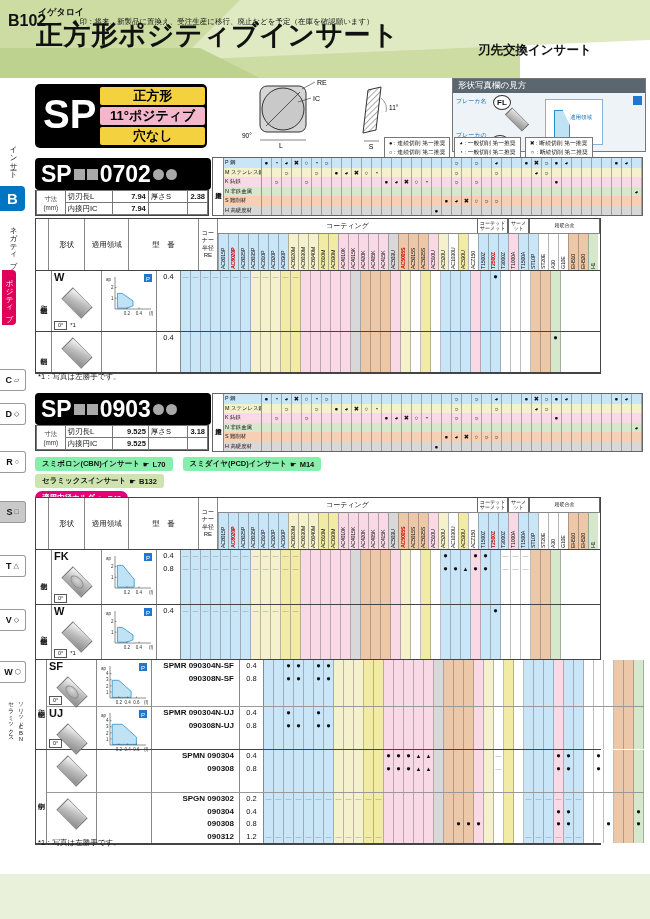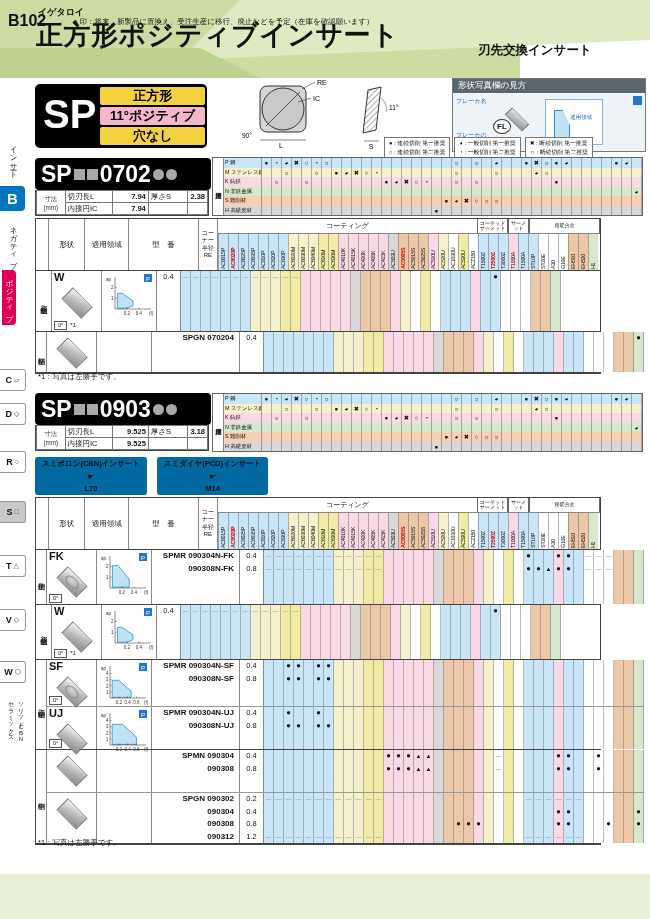--- a/index.html
+++ b/index.html
@@ -20,21 +20,21 @@
   #spblock .tag{font-size:13px;font-weight:bold;text-align:center;padding:1px 2px;line-height:1.25;border-radius:2px;}
   .tag.y{background:#f4d23f;color:#000;}
   .tag.p{background:#f3b6cb;color:#000;}
   
   #diagram{position:absolute;left:218px;top:78px;}
   
   #infobox{position:absolute;left:452px;top:78px;width:192px;height:72px;border:1px solid #777;background:#eef3f8;}
   #infobox .ib-head{background:#5a6670;color:#fff;font-size:8.5px;padding:1px 5px;}
   #infobox .ib-body{position:relative;height:57px;}
   .blue-lbl{color:#1f6fb5;font-size:6px;}
-  .circ{display:inline-block;border:1px solid #333;border-radius:50%;background:#fff;font-weight:bold;text-align:center;margin-top:24px;}
+  .circ{display:inline-block;border:1px solid #333;border-radius:50%;background:#fff;font-weight:bold;text-align:center;}
   #ib-fl{width:16px;height:13px;font-size:8px;line-height:13px;}
   #ib-rake{width:16px;height:11px;font-size:6.5px;line-height:11px;}
   #ib-photo{position:absolute;left:52px;top:18px;width:22px;height:15px;background:linear-gradient(160deg,#e8e8e8,#8f8f8f);transform:rotate(45deg) scale(1,.6);border:1px solid #666;}
   #ib-chart{position:absolute;left:92px;top:6px;width:56px;height:44px;background:#fff;border:1px solid #8ab2d6;}
   #ib-chart .rg{position:absolute;left:8px;bottom:6px;width:14px;height:26px;background:#bfe3f5;border:1px solid #2a8fce;clip-path:polygon(0 0,55% 0,100% 55%,100% 100%,0 100%);}
   #ib-chart .rl{position:absolute;left:24px;top:14px;color:#1f6fb5;font-size:5.5px;}
   #ib-qr{position:absolute;right:3px;top:3px;width:9px;height:9px;background:#2277cc;}
   
   #legend{position:absolute;left:384px;top:137px;display:flex;gap:4px;}
   .leg-box{border:1px solid #777;background:#fff;font-size:5.8px;line-height:1.5;padding:1px 4px;white-space:nowrap;}
@@ -95,21 +95,21 @@
   .slot{height:12.5px;line-height:12.5px;text-align:center;font-size:7px;}
   .slot.dot{font-size:7.5px;}
   .slot.tri{font-size:6px;}
   .slot.dash{color:#8a8a8a;font-size:6px;}
   .footnote{position:absolute;left:38px;font-size:7.5px;}
   
   #links{position:absolute;left:35px;top:457px;display:flex;flex-direction:column;gap:3px;align-items:flex-start;}
   #links .lrow{display:flex;gap:10px;}
   .pill{font-size:7.5px;font-weight:bold;padding:2px 7px;border-radius:3px;display:flex;align-items:center;gap:3px;}
   .pill .pref{font-weight:bold;}
-  .pill.orange{background:#0369a1;flex-direction:column;}
+  .pill.orange{background:#86efac;}
   .pill.green{background:#cfe3ae;}
   .pill.magenta{background:#e5007e;color:#fff;border-radius:8px;}
   
   #sidebar{position:absolute;left:0;top:138px;width:30px;display:flex;flex-direction:column;align-items:flex-start;}
   .side-v{font-size:7.5px;margin-left:8px;}
   .side-b{width:25px;height:25px;background:#0075c2;color:#fff;font-weight:bold;font-size:15px;display:flex;align-items:center;justify-content:center;border-radius:0 4px 4px 0;}
   .side-p{background:#e0005a;color:#fff;padding:4px 2px;border-radius:0 4px 4px 0;margin-left:2px;}
   .side-p .vtext{font-size:7.5px;}
   .side-l{width:25px;height:20px;border:1px solid #999;border-left:none;border-radius:0 3px 3px 0;background:#fff;display:flex;align-items:center;justify-content:center;gap:2px;font-size:9px;}
   .side-l .lt{font-weight:bold;font-size:9px;}
@@ -709,23 +709,20 @@
       <div class="rowgroup">
         <div class="usage">
           <span class="vtext">軽切削</span>
         </div>
         <div class="rg-rows">
           <div class="trow" style="height: 40px;">
             <div class="cell shape-cell">
               <div class="photo"></div>
             </div>
             <div class="cell chart-cell"></div>
-            <div class="cell pn-cell">
-              <div class="pn">SPGN 070204</div>
-            </div>
             <div class="cell re-cell">
               <div class="re">0.4</div>
             </div>
             <div class="grid">
               <div class="gcol" style="background: rgb(201, 229, 248);">
                 <div class="slot"></div>
               </div>
               <div class="gcol" style="background: rgb(201, 229, 248);">
                 <div class="slot"></div>
               </div>
@@ -1241,24 +1238,20 @@
                 <line x1="23" y1="36" x2="23" y2="34.5" stroke="#444" stroke-width="0.6"></line>
                 <text x="23" y="41.5" font-size="4.5" fill="#333" text-anchor="middle">0.2</text>
                 <line x1="35" y1="36" x2="35" y2="34.5" stroke="#444" stroke-width="0.6"></line>
                 <text x="35" y="41.5" font-size="4.5" fill="#333" text-anchor="middle">0.4</text>
                 <text x="2" y="8" font-size="4.5" fill="#333">ap</text>
                 <text x="45" y="41.5" font-size="4.5" fill="#333">(f)</text>
                 <rect x="40" y="1" width="8" height="8" fill="#2277cc"></rect>
                 <text x="44" y="7.5" font-size="6" fill="#fff" text-anchor="middle">P</text>
               </svg>
             </div>
-            <div class="cell pn-cell">
-              <div class="pn">SPMR 090304N-FK</div>
-              <div class="pn">090308N-FK</div>
-            </div>
             <div class="cell re-cell">
               <div class="re">0.4</div>
               <div class="re">0.8</div>
             </div>
             <div class="grid">
               <div class="gcol" style="background: rgb(201, 229, 248);">
                 <div class="slot dash">—</div>
                 <div class="slot dash">—</div>
               </div>
               <div class="gcol" style="background: rgb(201, 229, 248);">

